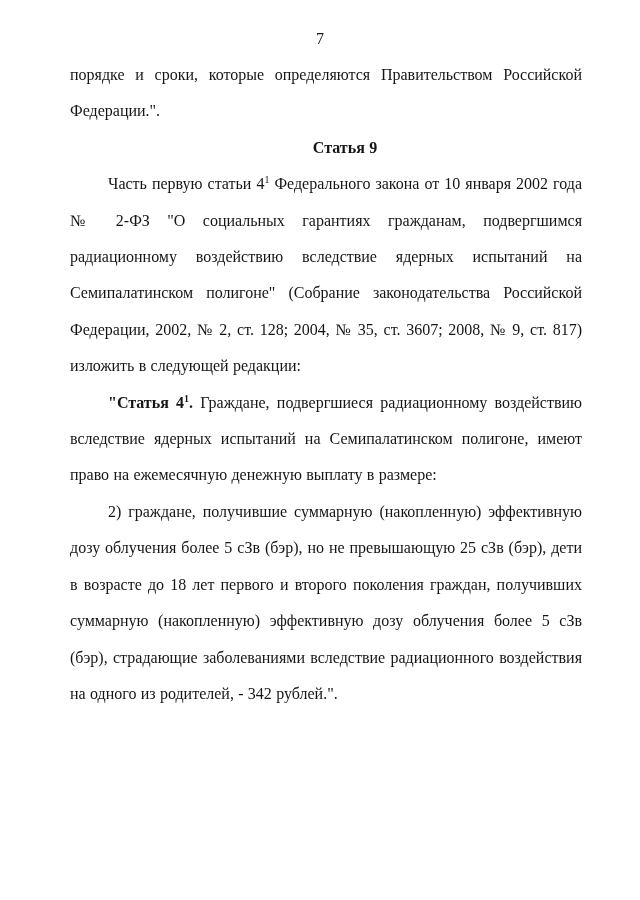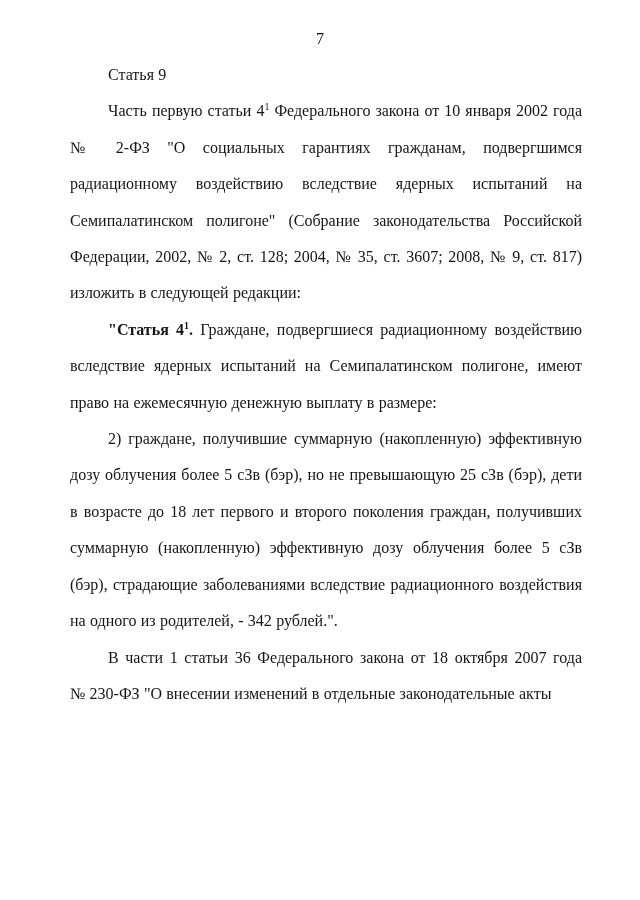--- a/index.html
+++ b/index.html
@@ -40,46 +40,46 @@
   .para {
     margin: 0;
     padding: 0;
     text-indent: 38px;
     word-spacing: 0.02em;
   }
   .para.cont {
     text-indent: 0;
   }
   .para.heading {
-    font-weight: normal;
-    text-align: left;
+    font-weight: bold;
+    text-align: center;
   }
   b { font-weight: bold; }
   sup {
     font-size: 62%;
     line-height: 0;
     vertical-align: super;
   }
 </style>
 </head>
 <body>
 
 <div class="page">
 
   <div class="page-number">7</div>
 
   <div class="content">
 
+    <p class="para cont">порядке и сроки, которые определяются Правительством Российской Федерации.".</p>
 
     <p class="para heading">Статья 9</p>
 
     <p class="para"><span>Часть первую статьи&nbsp;4</span><sup>1</sup><span> Федерального закона от 10&nbsp;января 2002&nbsp;года №&nbsp;2-ФЗ "О социальных гарантиях гражданам, подвергшимся радиационному воздействию вследствие ядерных испытаний на Семипалатинском полигоне" (Собрание законодательства Российской Федерации, 2002, №&nbsp;2, ст.&nbsp;128; 2004, №&nbsp;35, ст.&nbsp;3607; 2008, №&nbsp;9, ст.&nbsp;817) изложить в следующей редакции:</span></p>
 
     <p class="para"><b><span>"Статья&nbsp;4</span><sup>1</sup><span>.</span></b><span> Граждане, подвергшиеся радиационному воздействию вследствие ядерных испытаний на Семипалатинском полигоне, имеют право на ежемесячную денежную выплату в размере:</span></p>
 
 
     <p class="para">2) граждане, получившие суммарную (накопленную) эффективную дозу облучения более 5&nbsp;сЗв (бэр), но не превышающую 25&nbsp;сЗв (бэр), дети в возрасте до 18&nbsp;лет первого и второго поколения граждан, получивших суммарную (накопленную) эффективную дозу облучения более 5&nbsp;сЗв (бэр), страдающие заболеваниями вследствие радиационного воздействия на одного из родителей, - 342&nbsp;рублей.".</p>
 
 
-    <p class="para">В части&nbsp;1 статьи&nbsp;36 Федерального закона от 18&nbsp;октября 2007&nbsp;года №&nbsp;230-ФЗ "О внесении изменений в отдельные законодательные акты</p>
 
   </div>
 </div>
 
 </body></html>

